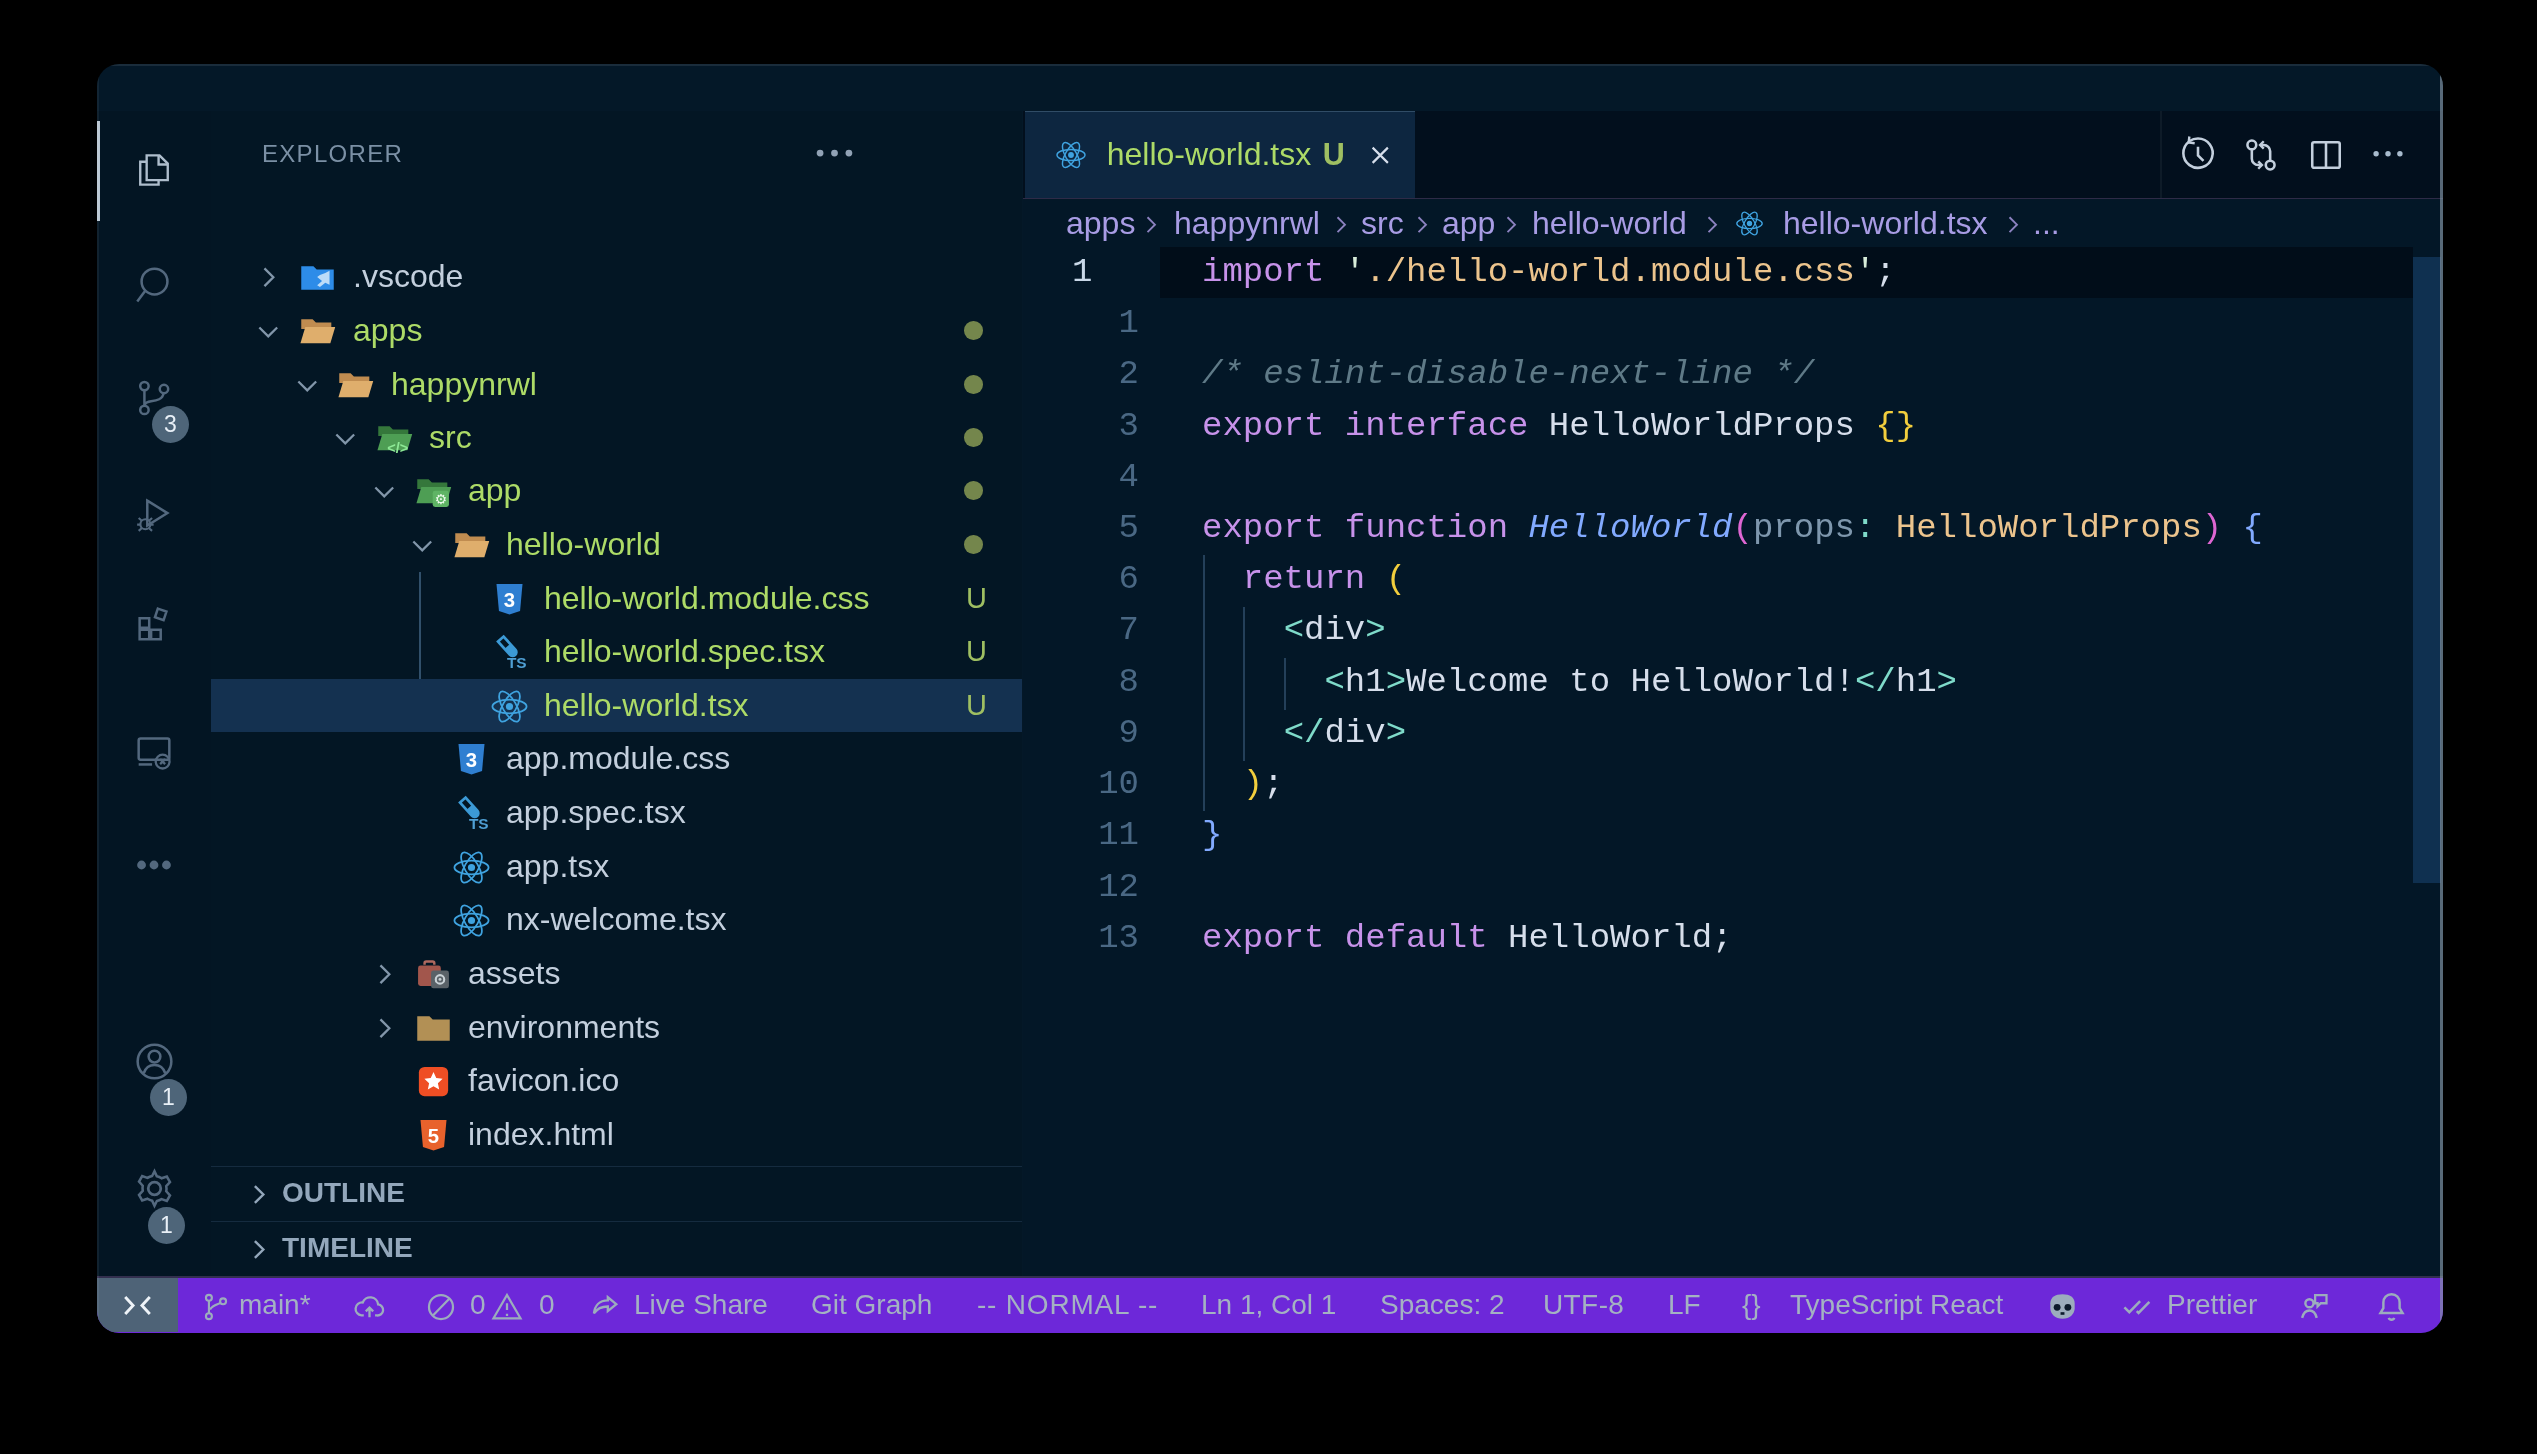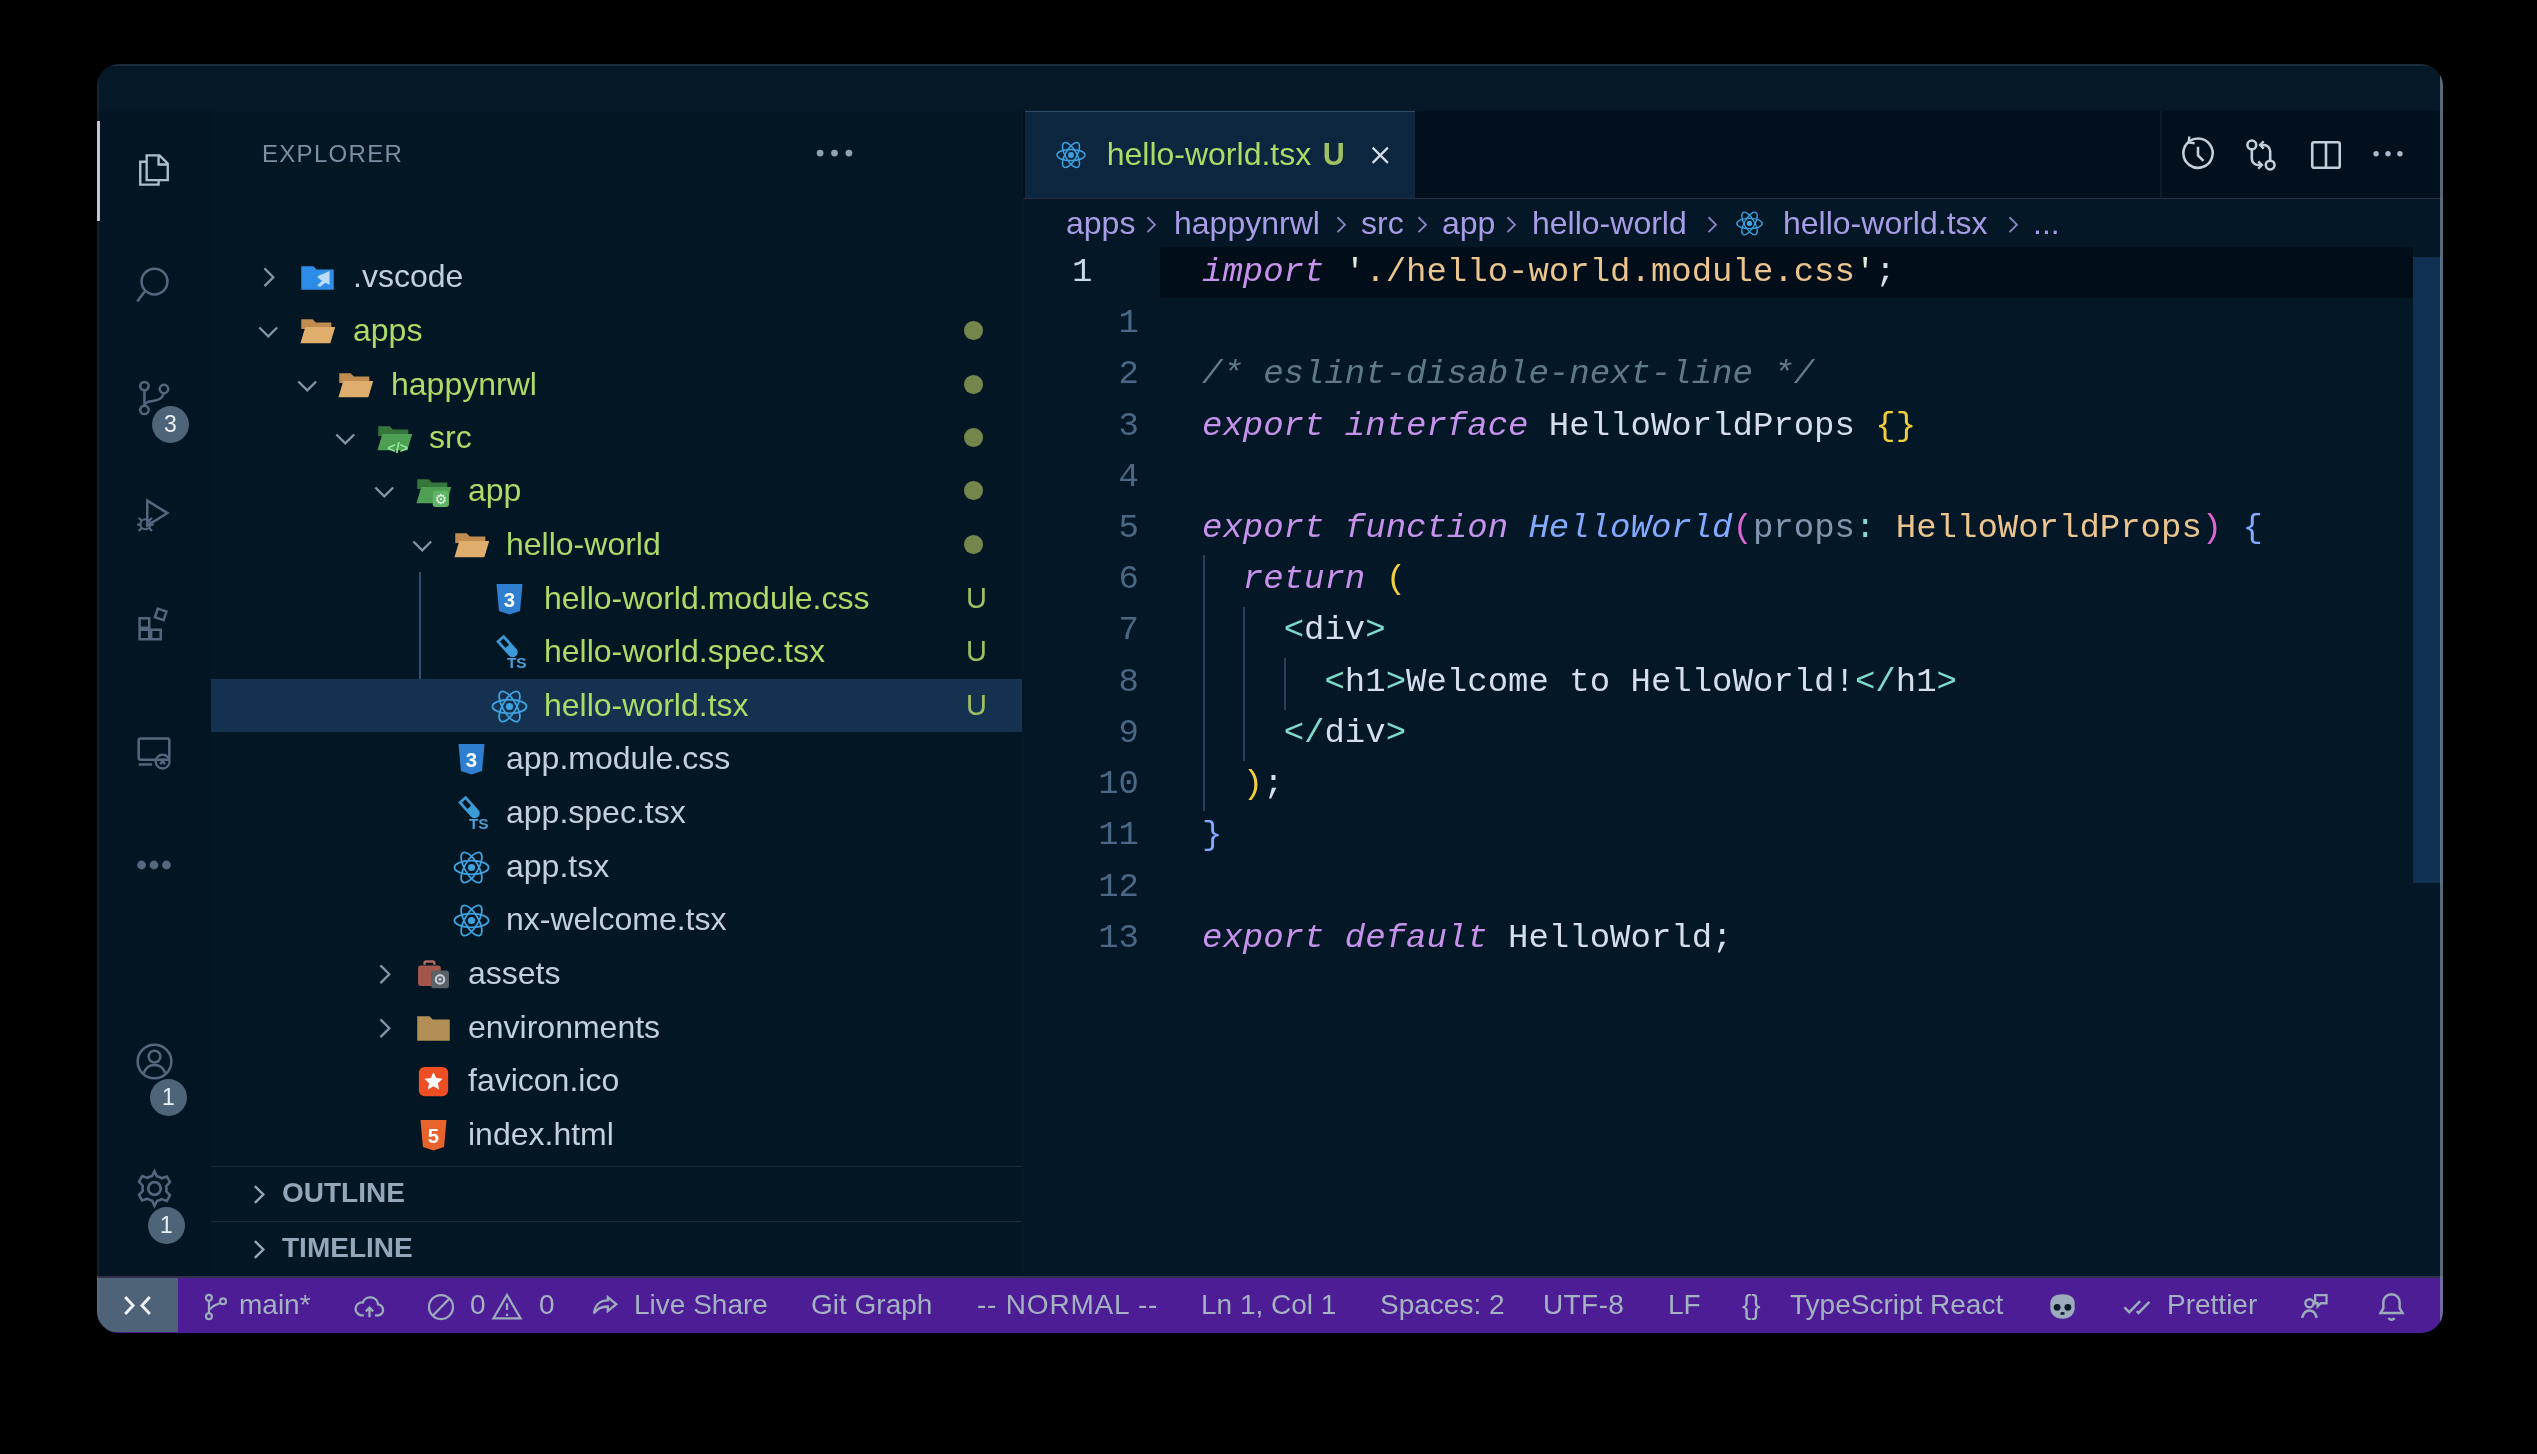--- a/index.html
+++ b/index.html
@@ -35,35 +35,35 @@
   #editor{position:absolute;left:926px;top:47px;width:1420px;height:1165px;background:#031727;}
   #tabstrip{position:absolute;left:0;top:0;width:1420px;height:87px;background:#020f1d;border-bottom:1.7px solid #2e2b47;}
   #tab1{position:absolute;left:1.7px;top:0;width:390px;height:87px;background:#0d2640;border-top:1.7px solid rgba(103,134,161,0.4);box-sizing:border-box;}
   #breadcrumb{position:absolute;left:0;top:89px;width:1420px;height:47px;color:#a89ce4;font-size:32px;}
   .bc{position:absolute;top:0;height:47px;line-height:47px;}
   #code{position:absolute;left:0;top:136px;width:1420px;height:1028px;
      font-family:"Liberation Mono",monospace;font-size:34px;line-height:51px;}
   .cl{position:absolute;left:0;width:1420px;height:51px;white-space:pre;}
   .ln{position:absolute;width:116px;text-align:right;color:#4a6884;}
   .ct{position:absolute;left:179px;}
-  .k{color:#c792ea;font-style:italic;}
+  .k{color:#c792ea;}
   .s{color:#ecc48d;}
   .q{color:#d7ecd9;}
   .cm{color:#5f7a87;font-style:italic;}
   .w{color:#d6deeb;}
   .fn{color:#82aaff;font-style:italic;}
   .bl{color:#82aaff;}
   .pk{color:#de66d2;}
   .gd{color:#f2ce3d;}
   .tl2{color:#7fdbca;}
   .gy{color:#7e97ad;}
   .pe{color:#ecc48d;}
   .ig{position:absolute;width:1.7px;background:#24405a;}
   
-  #statusbar{position:absolute;left:0;top:1212px;width:2346px;height:57px;background:#4c1d95;border-top:2.5px solid #322f4e;
+  #statusbar{position:absolute;left:0;top:1212px;width:2346px;height:57px;background:#6d28d9;border-top:2.5px solid #322f4e;
      color:#a4b2c2;font-size:28px;}
   .st{position:absolute;top:0;height:54px;line-height:54px;white-space:pre;}
   .st svg{vertical-align:middle;}
 </style>
 </head>
 <body>
 <div id="win">
   <div class="abs" style="left:0;top:0;width:2346px;height:1.7px;background:rgba(255,255,255,0.09);z-index:50;"></div>
   <div class="abs" style="left:0;top:0;width:1.7px;height:1269px;background:rgba(255,255,255,0.06);z-index:50;"></div>
   <div class="abs" style="left:2343px;top:0;width:2.5px;height:1269px;background:rgba(134,150,166,0.65);z-index:50;"></div>

